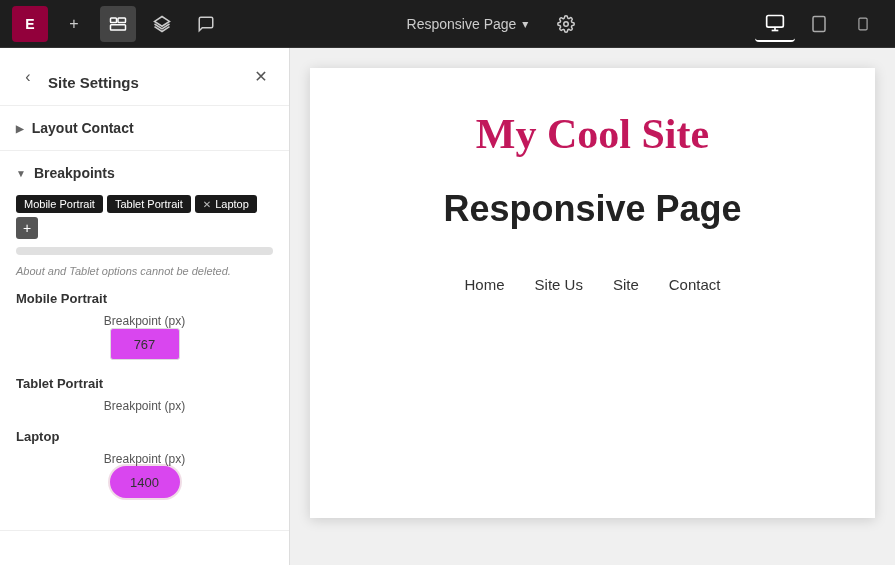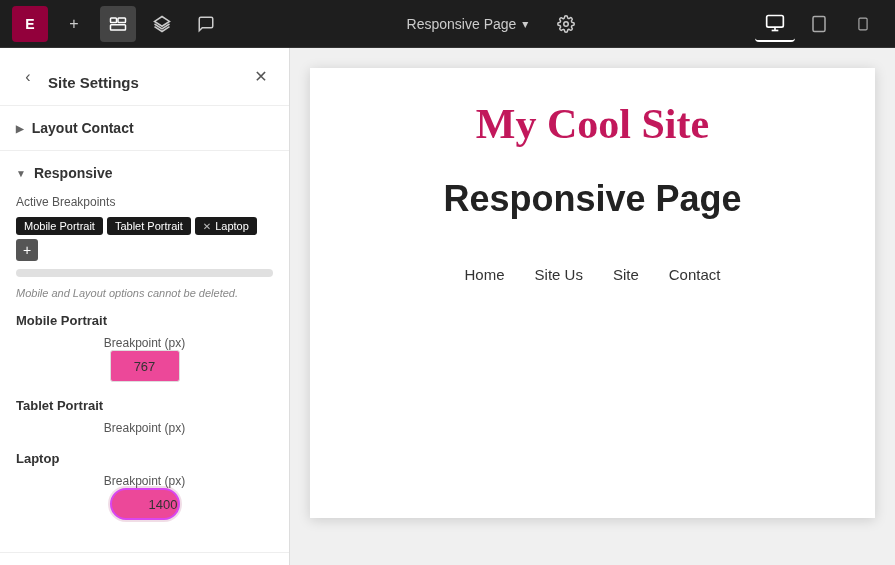--- a/index.html
+++ b/index.html
@@ -250,30 +250,29 @@
       color: #555;
     }
     .bp-field-input {
       width: 70px;
       height: 32px;
       border: 1px solid #ddd;
       border-radius: 3px;
       text-align: center;
       font-size: 13px;
       color: #333;
-      background: #ec4899;
+      background: #d946ef;
       outline: none;
     }
 
     
     .bp-field-input.highlighted {
       border: 2px solid #d946ef;
       border-radius: 20px;
       box-shadow: 0 0 0 2px rgba(155, 27, 90, 0.15);
-      text-align: right;
     }
 
     
     .canvas-area {
       flex: 1;
       background: #f0f0f0;
       display: flex;
       align-items: flex-start;
       justify-content: center;
       padding: 20px;
@@ -281,21 +280,21 @@
       position: relative;
     }
     .page-canvas {
       background: #fff;
       width: 100%;
       min-height: 450px;
       box-shadow: 0 2px 12px rgba(0,0,0,0.15);
       display: flex;
       flex-direction: column;
       align-items: center;
-      padding: 32px 40px;
+      padding: 42px 40px;
     }
     .site-title {
       color: #c2185b;
       font-size: 42px;
       font-weight: 700;
       margin-bottom: 30px;
       font-family: Georgia, serif;
     }
     .page-heading {
       font-size: 36px;
@@ -402,39 +401,38 @@
       <div class="section-item">
         <div class="section-header">
           <span class="section-arrow">▶</span>
           <span>Layout Contact</span>
         </div>
       </div>
 
       <div class="section-item">
         <div class="section-header">
           <span class="section-arrow">▼</span>
-          <span>Responsive</span>
+          <span>Breakpoints</span>
         </div>
         <div class="breakpoints-content">
-          <div class="active-breakpoints-label">Active Breakpoints</div>
           <div class="breakpoint-tags">
             <span class="bp-tag">
               <span>Mobile Portrait</span>
             </span>
             <span class="bp-tag">
               <span>Tablet Portrait</span>
             </span>
             <span class="bp-tag">
               <span class="bp-tag-x">✕</span>
               <span>Laptop</span>
             </span>
             <button class="bp-add-btn">+</button>
           </div>
           <div class="bp-preview-bar"></div>
-          <div class="bp-warning">Mobile and Layout options cannot be deleted.</div>
+          <div class="bp-warning">About and Tablet options cannot be deleted.</div>
 
           <div class="bp-group">
             <div class="bp-group-title">Mobile Portrait</div>
             <div class="bp-field-row">
               <label class="bp-field-label">Breakpoint (px)</label>
               <input class="bp-field-input" type="text" value="767" style="">
             </div>
           </div>
 
           <div class="bp-group">

